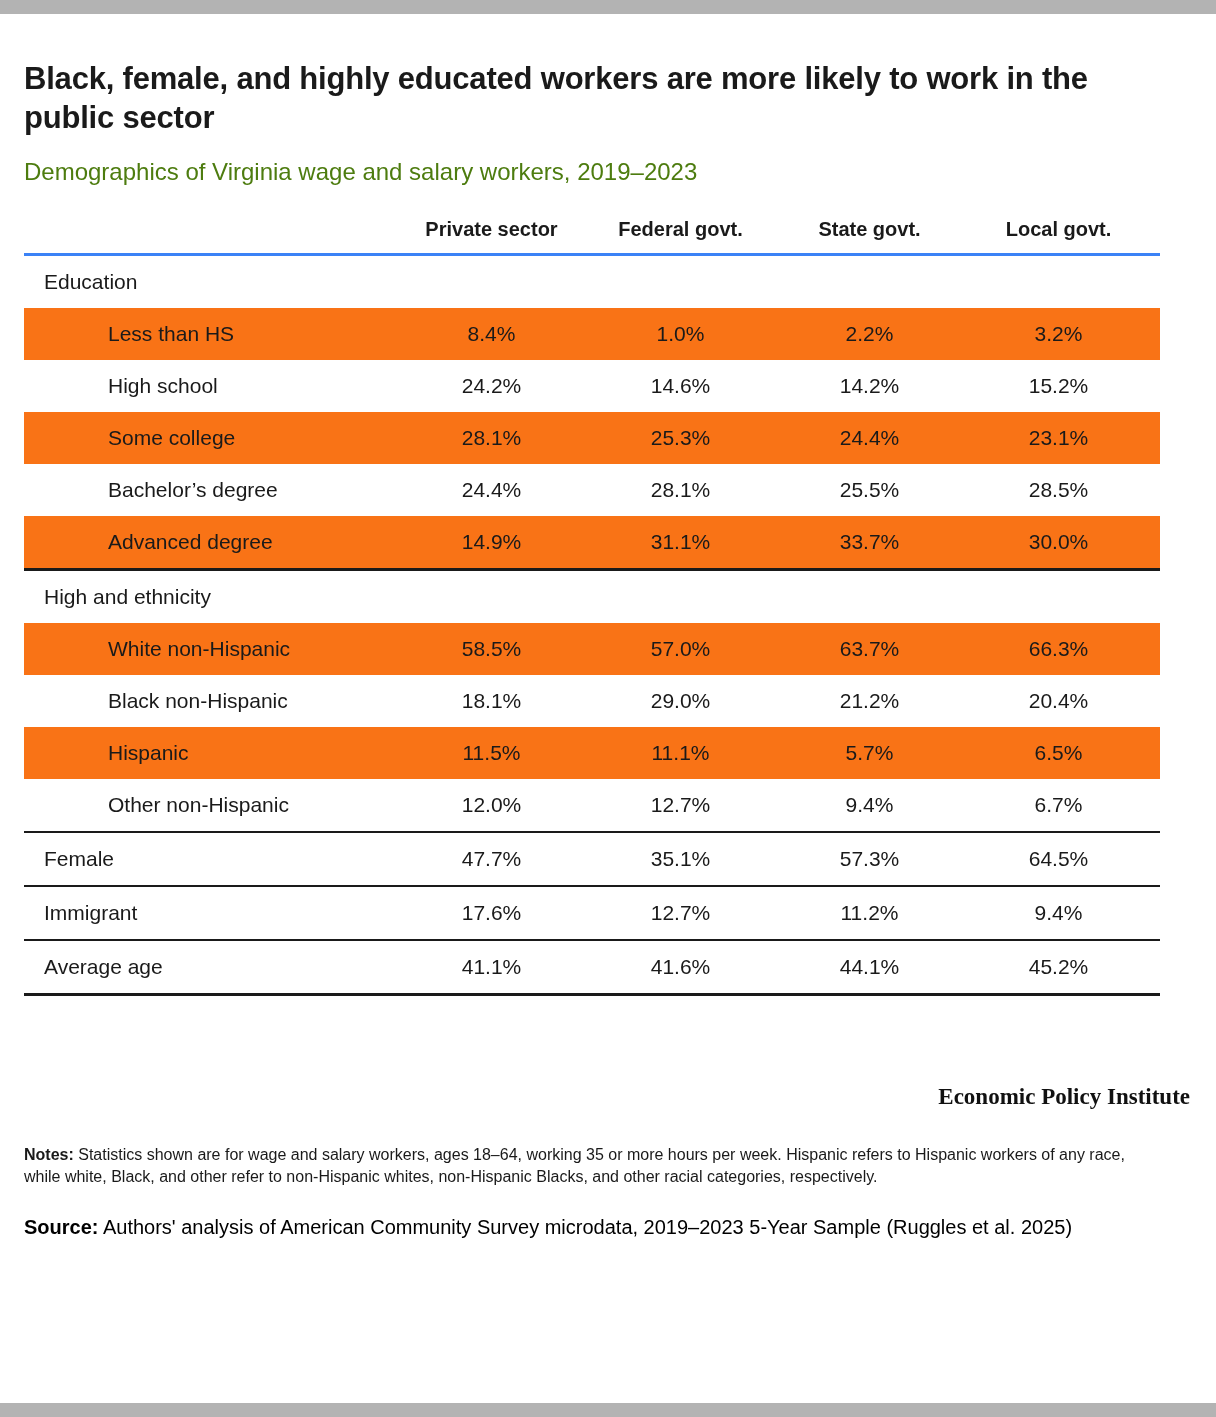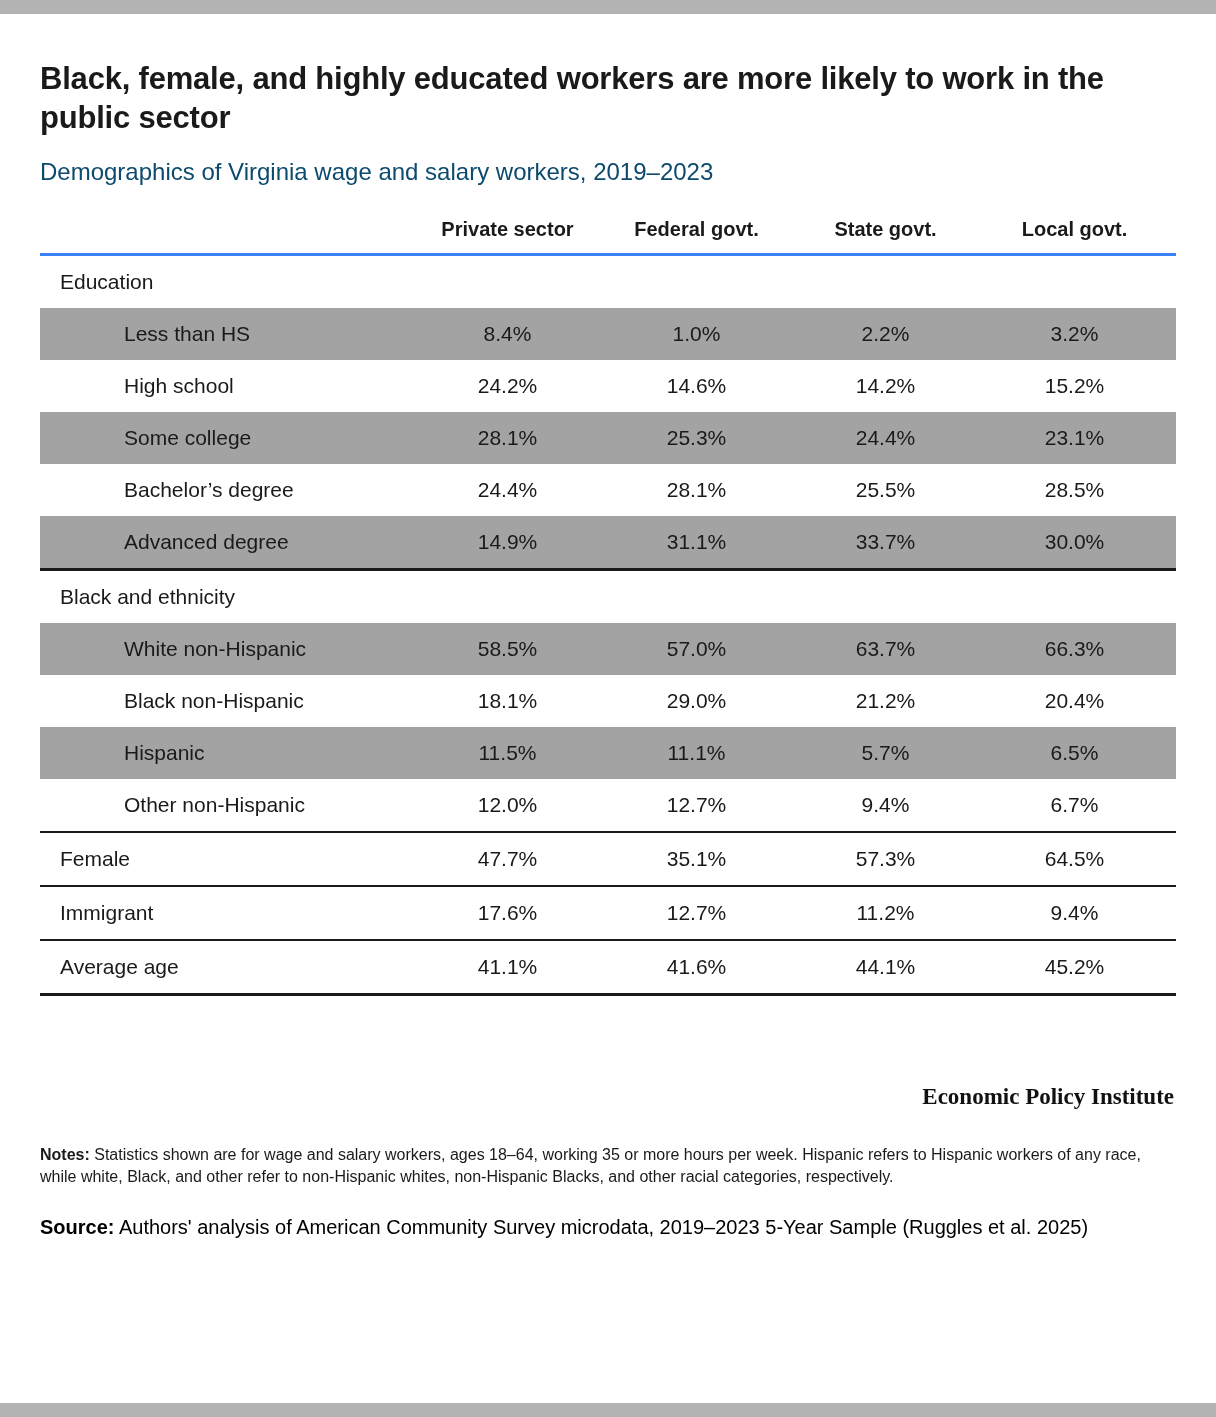--- a/index.html
+++ b/index.html
@@ -15,34 +15,34 @@
   }
   .page {
     position: absolute;
     left: 0;
     top: 14px;
     width: 1216px;
     height: 1389px;
     background: #ffffff;
   }
   .inner {
-    padding: 0 40px;
+    padding: 0 24px;
   }
   .title {
     font-size: 31px;
     font-weight: bold;
     color: #1a1a1a;
     line-height: 1.25;
     letter-spacing: -0.2px;
     padding-top: 46px;
     max-width: 1090px;
   }
   .subtitle {
     font-size: 24px;
-    color: #0c4a6e;
+    color: #4d7c0f;
     padding-top: 20px;
     font-weight: normal;
   }
   table.data {
     border-collapse: collapse;
     width: 1136px;
     margin-top: 26px;
     table-layout: fixed;
   }
   table.data col.label { width: 380px; }
@@ -71,21 +71,21 @@
     text-align: left;
   }
   td.label.indent {
     padding-left: 84px;
   }
   td.val {
     text-align: center;
     padding-right: 14px;
   }
   tr.shaded td {
-    background: #a3a3a3;
+    background: #f97316;
   }
   tr.group-end td {
     border-bottom: 3px solid #1a1a1a;
   }
   tr.rule td {
     border-bottom: 2px solid #1a1a1a;
   }
   tr.last td {
     border-bottom: 3px solid #1a1a1a;
   }
@@ -185,21 +185,21 @@
 
         <tr class="shaded group-end">
           <td class="label indent">Advanced degree</td>
           <td class="val">14.9%</td>
           <td class="val">31.1%</td>
           <td class="val">33.7%</td>
           <td class="val">30.0%</td>
         </tr>
 
         <tr>
-          <td class="label">Black and ethnicity</td>
+          <td class="label">High and ethnicity</td>
           <td class="val"></td>
           <td class="val"></td>
           <td class="val"></td>
           <td class="val"></td>
         </tr>
 
         <tr class="shaded">
           <td class="label indent">White non-Hispanic</td>
           <td class="val">58.5%</td>
           <td class="val">57.0%</td>

